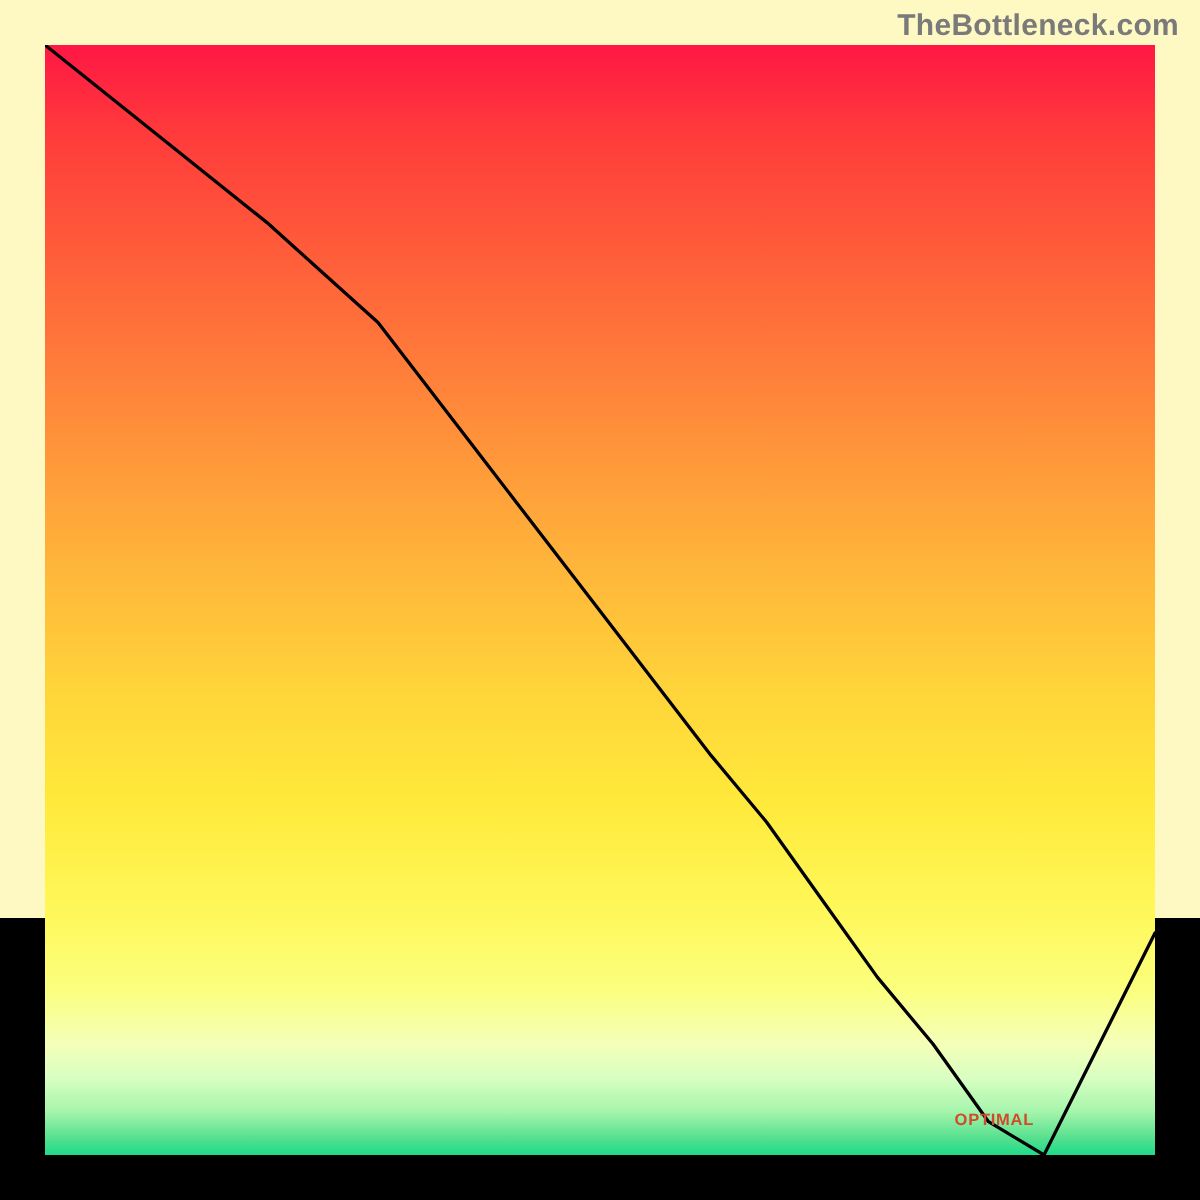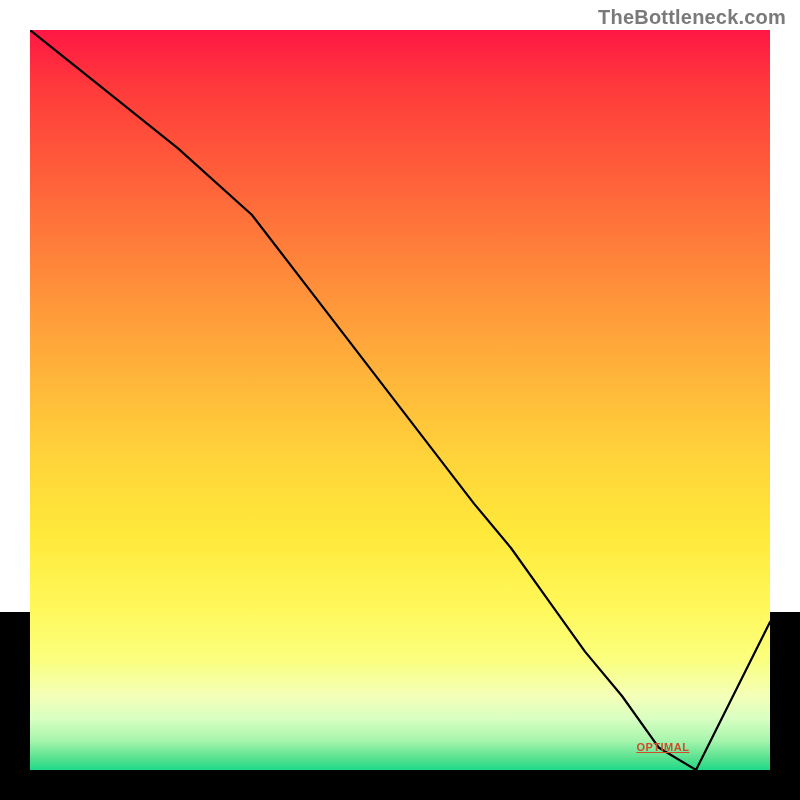--- a/index.html
+++ b/index.html
@@ -8,21 +8,21 @@
     width: 800px;
     height: 800px;
     background: #000;
     font-family: Arial, Helvetica, sans-serif;
     overflow: hidden;
   }
   .frame {
     position: relative;
     width: 800px;
     height: 612px;
-    background: #ffffff;
+    background: #fef9c3;
   }
   .watermark {
     position: absolute;
     top: 6px;
     right: 14px;
     color: #7a7a7a;
     font-size: 20px;
     font-weight: 600;
     letter-spacing: 0.2px;
     user-select: none;
@@ -75,16 +75,16 @@
 <div class="frame">
 
   <div class="watermark">TheBottleneck.com</div>
 
   <div class="plot">
 
     <svg class="curve" viewBox="0 0 740 740" preserveAspectRatio="none">
       <path d="M0.0 0.0 L74.0 59.2 L148.0 118.4 L222.0 185.0 L296.0 281.2 L370.0 377.4 L444.0 473.6 L481.0 518.0 L518.0 569.8 L555.0 621.6 L592.0 666.0 L629.0 717.8 L666.0 740.0 L703.0 666.0 L740.0 592.0" id="curvePath" fill="none" stroke="#000" stroke-width="2.2" stroke-linejoin="round" stroke-linecap="round"></path>
     </svg>
 
-    <div class="optimal-label" id="optimalLabel" style="left: 606.4px; top: 711.2px; text-decoration: underline;">OPTIMAL</div>
+    <div class="optimal-label" id="optimalLabel" style="left: 606.4px; top: 711.2px;">OPTIMAL</div>
 
   </div>
 </div>
 
 </body></html>

